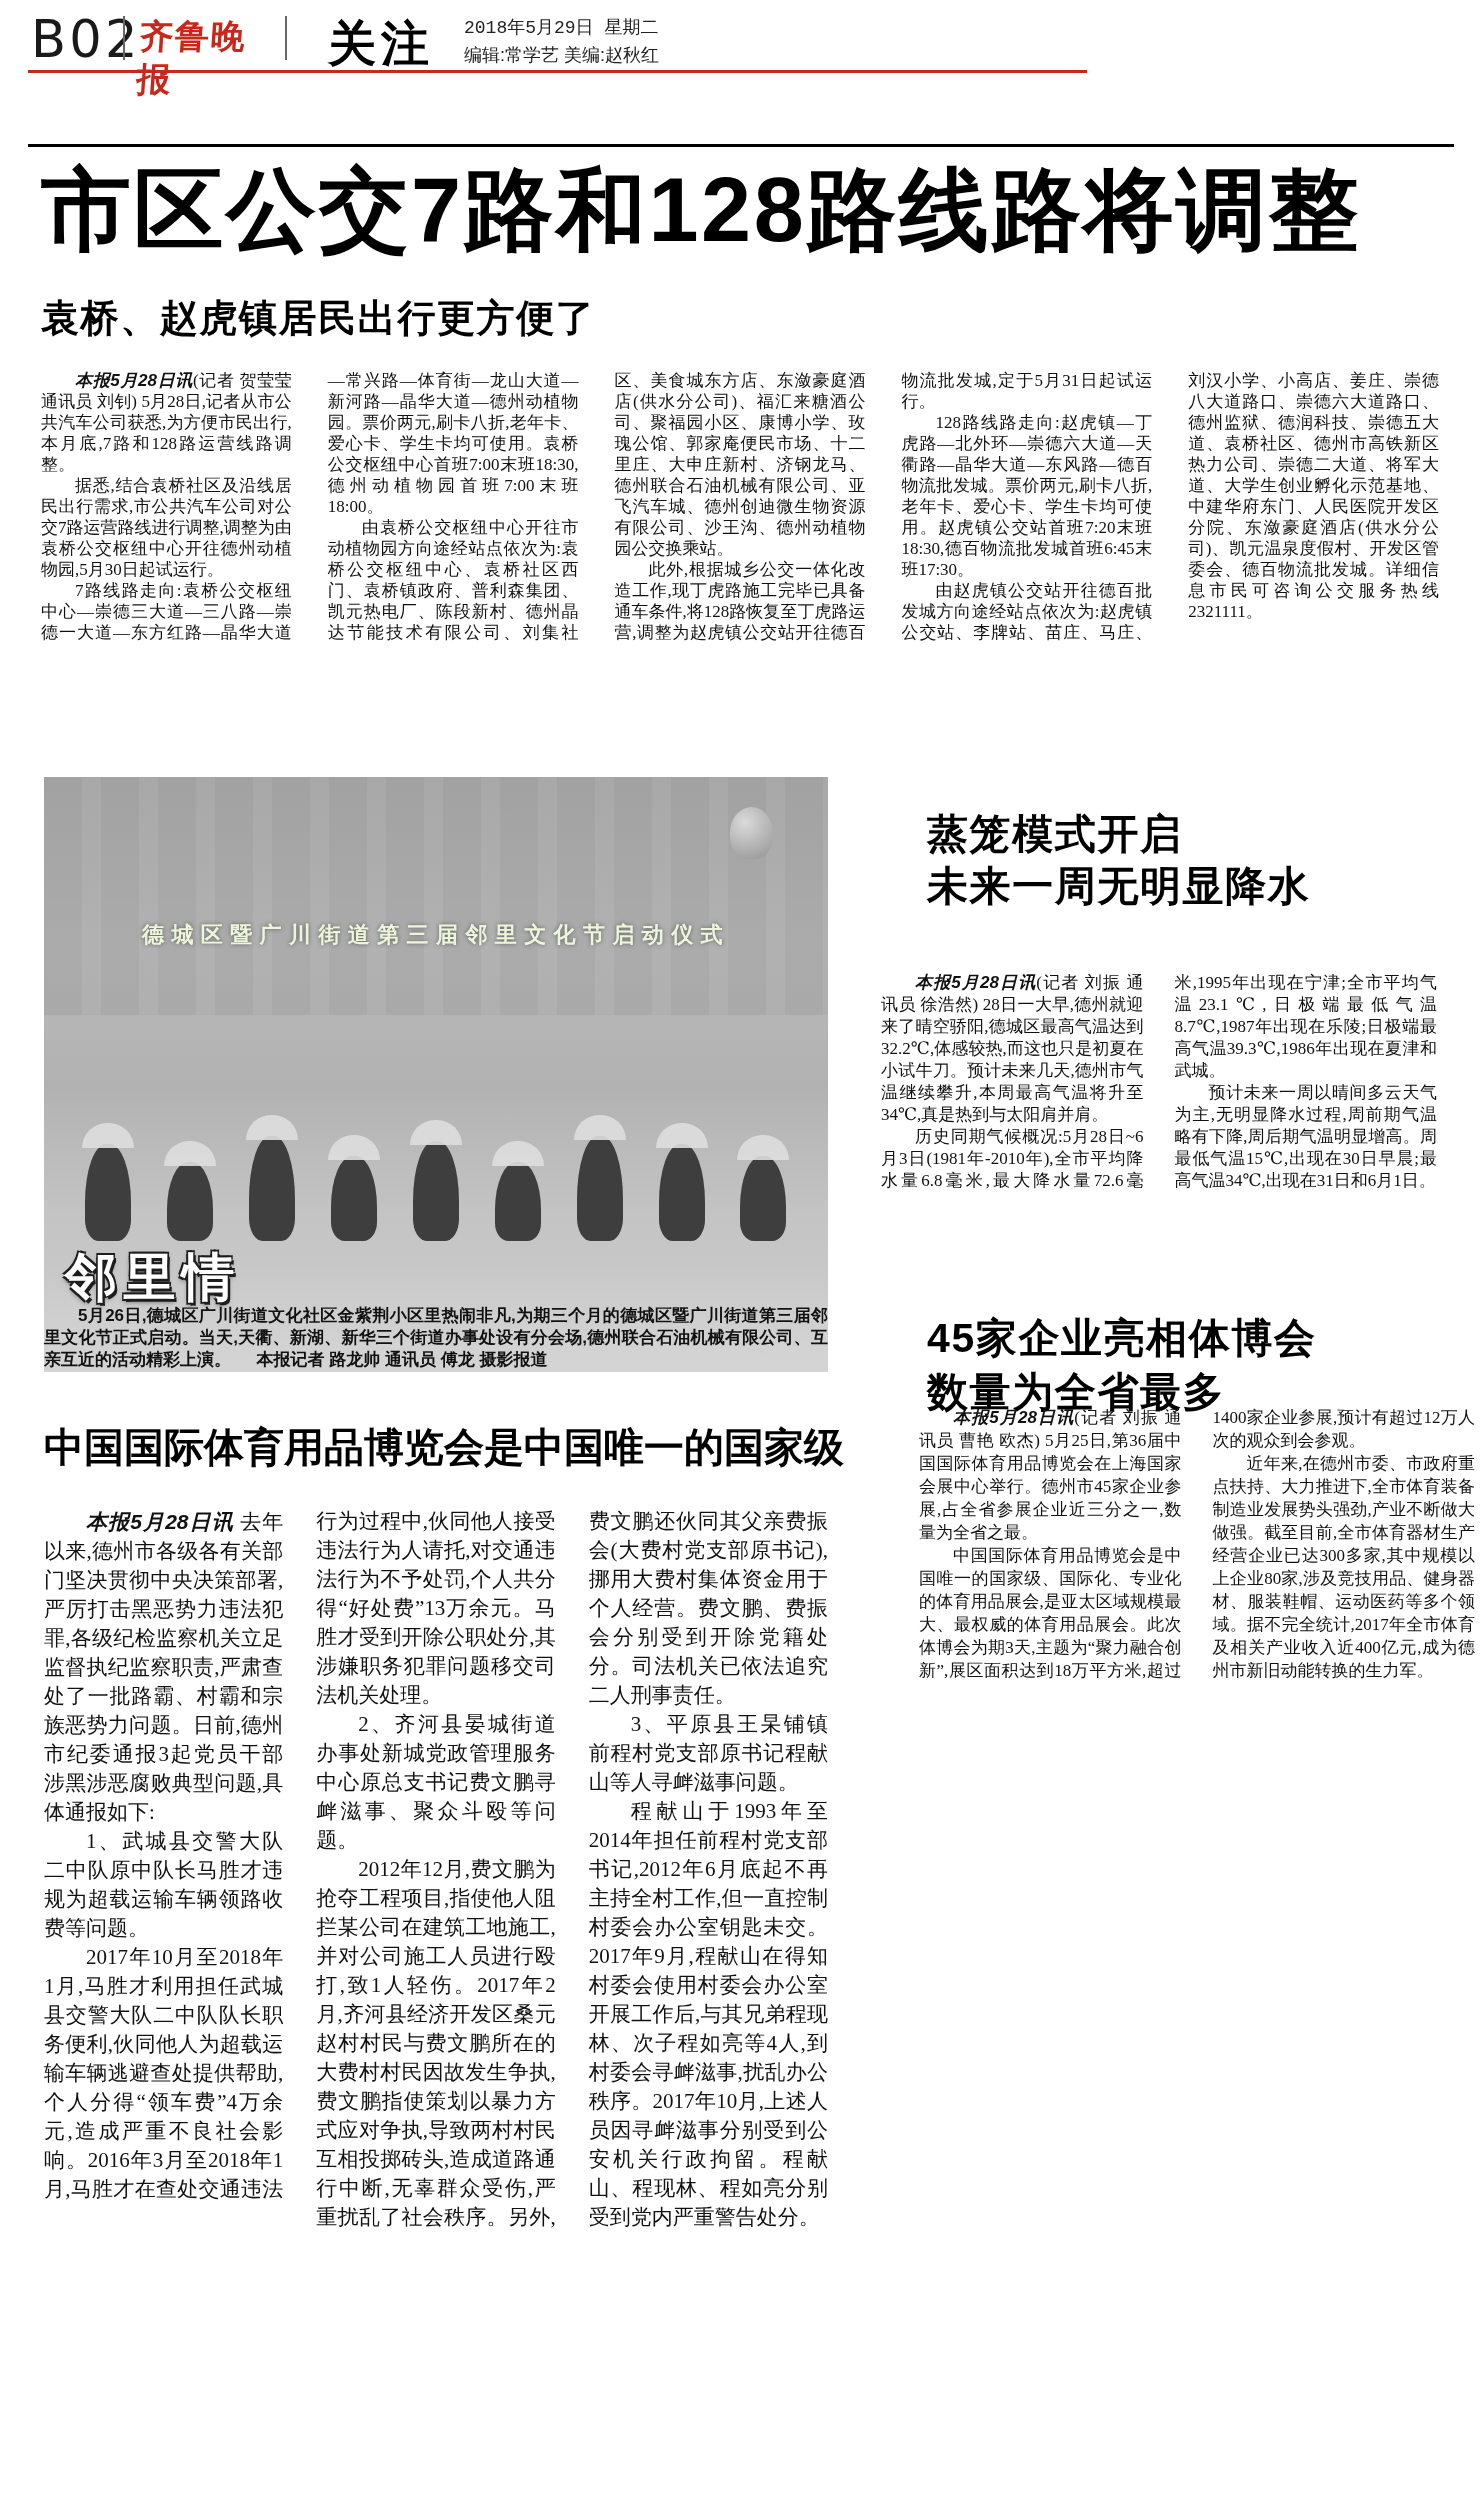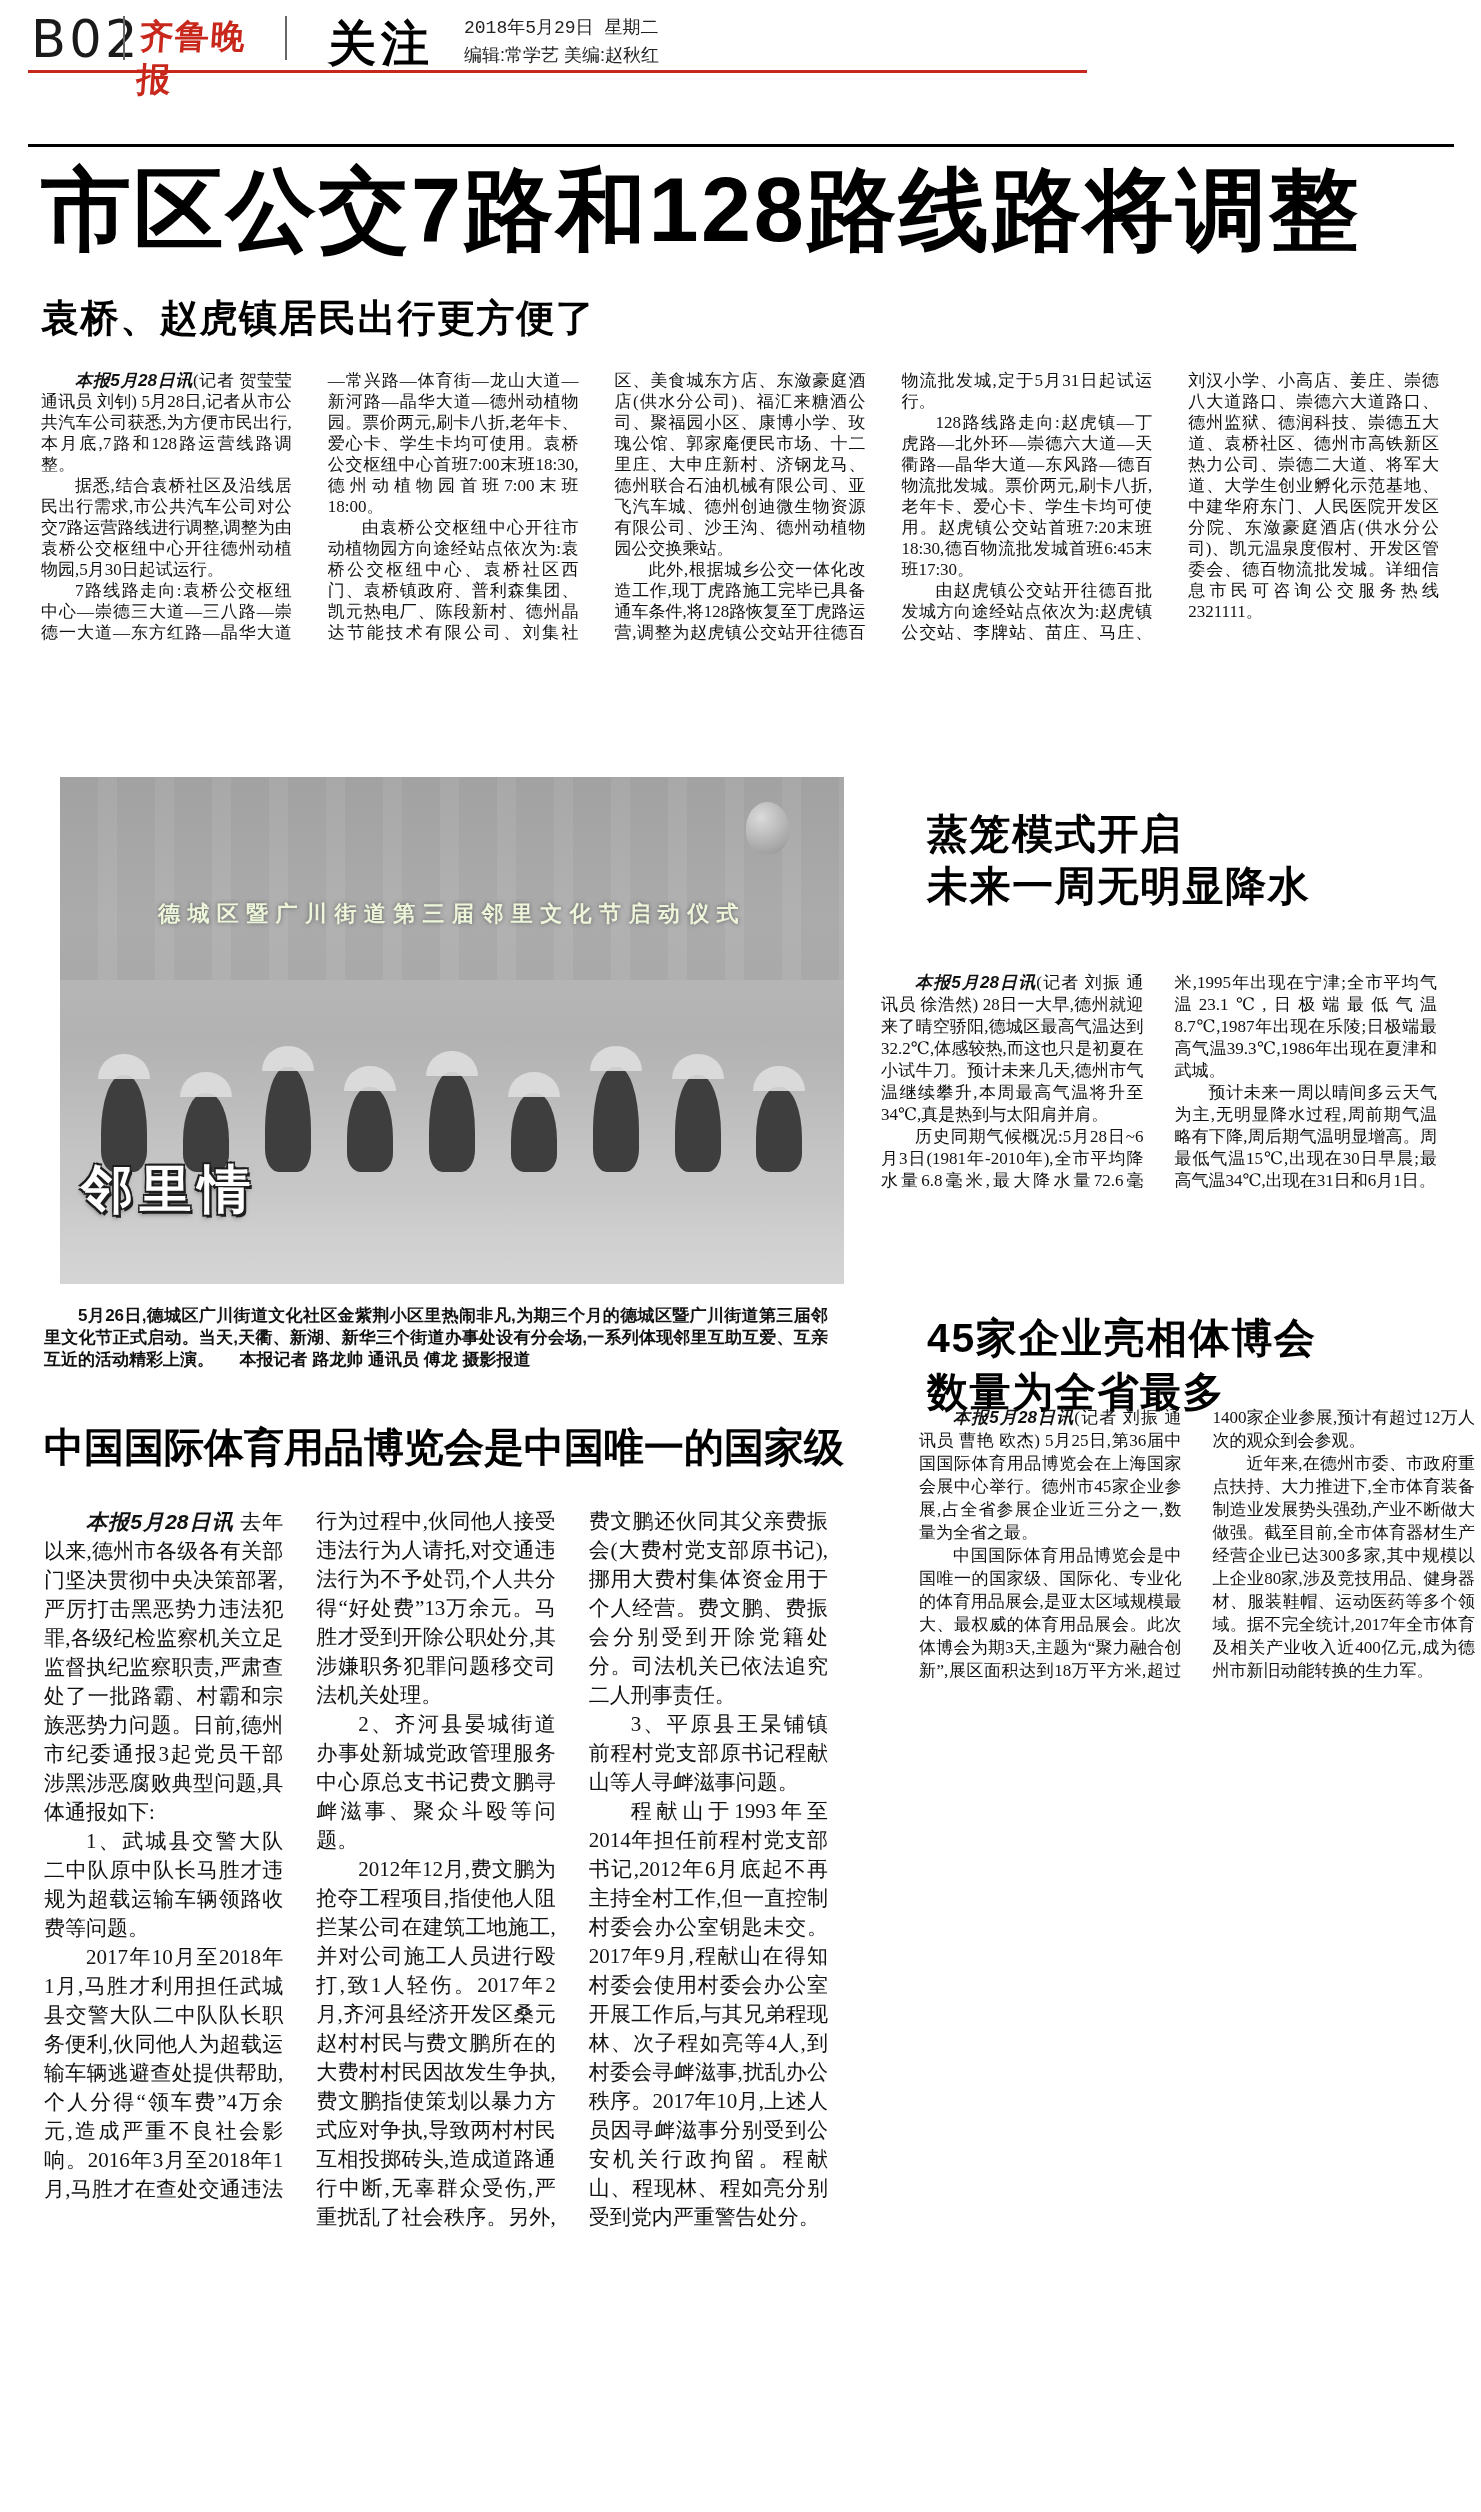--- a/index.html
+++ b/index.html
@@ -28,21 +28,21 @@
             font-weight:900;font-family:"Liberation Sans",sans-serif;white-space:nowrap;
             letter-spacing:2.5px;color:#000;}
   .lead-subhead{position:absolute;left:41px;top:293px;font-size:38px;font-weight:700;
             font-family:"Liberation Sans",sans-serif;letter-spacing:1.6px;color:#000;}
   .lead-body{position:absolute;left:41px;top:370px;width:1398px;height:416px;
             column-count:5;column-gap:36px;font-size:17px;line-height:21px;text-align:justify;}
   .para{margin:0;text-indent:2em;}
   .para b{font-family:"Liberation Sans",sans-serif;font-style:italic;}
 
   
-  .photo{position:absolute;left:60px;top:777px;width:784px;height:507px;overflow:hidden;
+  .photo{position:absolute;left:44px;top:777px;width:784px;height:595px;overflow:hidden;
          background:linear-gradient(180deg,#a8a8a8 0%,#b9b9b9 28%,#b2b2b2 52%,#c4c4c4 74%,#cecece 100%);}
   .photo .buildings{position:absolute;top:0;left:0;right:0;height:40%;
          background:repeating-linear-gradient(90deg,#9a9a9a 0 38px,#a8a8a8 38px 57px);opacity:.45;}
   .photo .balloon{position:absolute;top:5%;right:7%;width:43px;height:52px;border-radius:50% 50% 42% 42%;
          background:radial-gradient(circle at 35% 30%,#e4e4e4,#8f8f8f);opacity:.85;}
   .photo .banner-text{position:absolute;top:24%;left:0;right:0;text-align:center;
          font-family:"Liberation Sans",sans-serif;font-size:22px;font-weight:700;letter-spacing:7.4px;
          color:#edf6da;text-shadow:0 0 4.1px rgba(40,40,40,.6);}
   .dancers{position:absolute;top:44%;left:3%;right:3%;height:34%;display:flex;
          justify-content:space-around;align-items:flex-end;}
@@ -115,21 +115,21 @@
       <div class="dancer d5"></div>
       <div class="dancer d2"></div>
       <div class="dancer d3"></div>
       <div class="dancer d1"></div>
       <div class="dancer d4"></div>
     </div>
     <div class="stage"></div>
     <div class="photo-label">邻里情</div>
   </div>
   <p class="photo-caption">
-    <span>5月26日,德城区广川街道文化社区金紫荆小区里热闹非凡,为期三个月的德城区暨广川街道第三届邻里文化节正式启动。当天,天衢、新湖、新华三个街道办事处设有分会场,一系列体现邻里互助互爱、互亲互近的活动精彩上演。</span><b>本报记者 路龙帅 通讯员 傅龙 摄影报道</b>
+    <span>5月26日,德城区广川街道文化社区金紫荆小区里热闹非凡,为期三个月的德城区暨广川街道第三届邻里文化节正式启动。当天,天衢、新湖、新华三个街道办事处设有分会场,德州联合石油机械有限公司、互亲互近的活动精彩上演。</span><b>本报记者 路龙帅 通讯员 傅龙 摄影报道</b>
   </p>
 
   <h2 class="weather-headline" style="margin:0;">
     <span style="display:block;">蒸笼模式开启</span>
     <span style="display:block;">未来一周无明显降水</span>
   </h2>
   <div class="weather-body">
     <p class="para"><b>本报5月28日讯</b><span>(记者 刘振 通讯员 徐浩然) 28日一大早,德州就迎来了晴空骄阳,德城区最高气温达到32.2℃,体感较热,而这也只是初夏在小试牛刀。预计未来几天,德州市气温继续攀升,本周最高气温将升至34℃,真是热到与太阳肩并肩。</span></p>
     <p class="para">历史同期气候概况:5月28日~6月3日(1981年-2010年),全市平均降水量6.8毫米,最大降水量72.6毫米,1995年出现在宁津;全市平均气温23.1℃,日极端最低气温8.7℃,1987年出现在乐陵;日极端最高气温39.3℃,1986年出现在夏津和武城。</p>
     <p class="para">预计未来一周以晴间多云天气为主,无明显降水过程,周前期气温略有下降,周后期气温明显增高。周最低气温15℃,出现在30日早晨;最高气温34℃,出现在31日和6月1日。</p>

